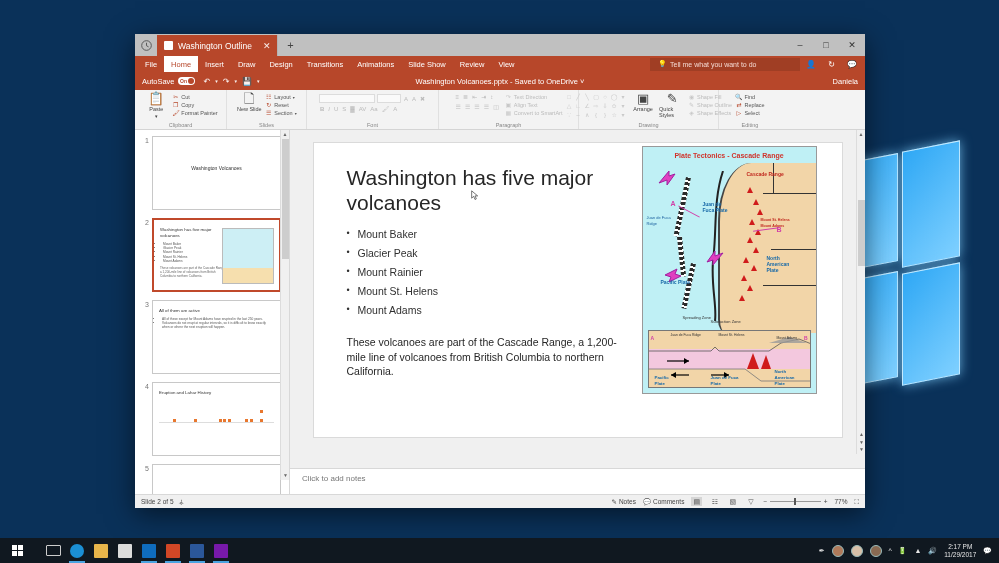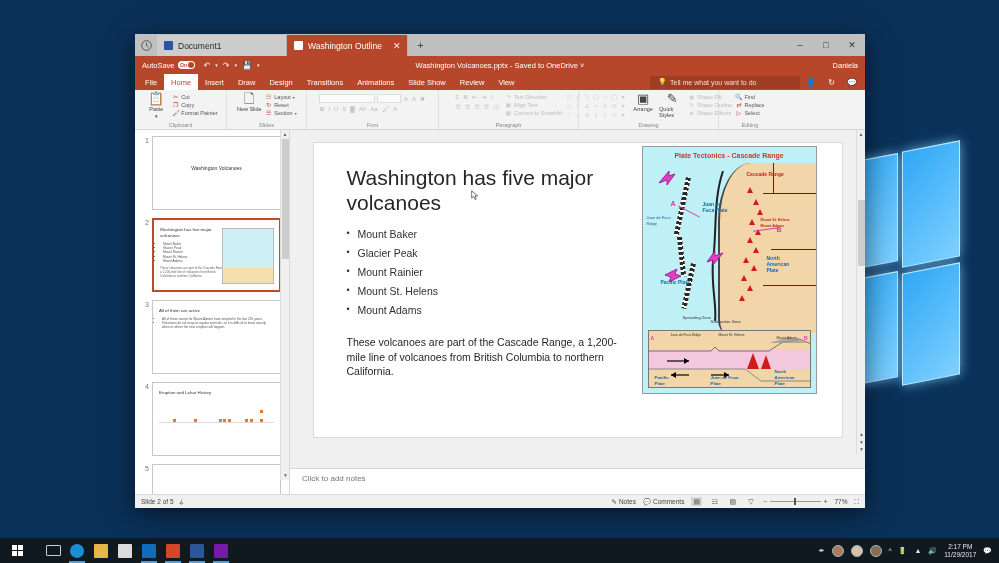--- a/index.html
+++ b/index.html
@@ -323,59 +323,32 @@
 <div id="window">
 
   <div id="tabstrip">
     <div class="tabclock">
       <svg viewBox="0 0 16 16">
           <circle cx="8" cy="8" r="7" fill="none" stroke="#555" stroke-width="1.4"></circle>
           <path d="M8 4v4.3l3 1.7" fill="none" stroke="#555" stroke-width="1.4"></path>
         </svg>
     </div>
 
-    <div class="tab t1">
-      <span class="tabicon ti-word"></span>
-      <span class="tablabel">Document1</span>
-    </div>
     <div class="tab active">
       <span class="tabicon ti-ppt"></span>
       <span class="tablabel">Washington Outline</span>
       <span class="tabclose">✕</span>
     </div>
     <div class="newtab">+</div>
 
     <div class="wincontrols">
       <div>–</div>
       <div>□</div>
       <div>✕</div>
     </div>
-  </div>
-
-  <div id="titlebar">
-    <div id="autosave">
-      <span>AutoSave</span>
-      <span class="toggle">
-        <span>On</span>
-          <i></i>
-      </span>
-    </div>
-    <div class="qat">
-      <span>↶</span>
-      <span style="font-size:5px;">▾</span>
-      <span>↷</span>
-      <span style="font-size:5px;">▾</span>
-      <span>💾</span>
-      <span style="font-size:5px;">▾</span>
-    </div>
-    <div id="doctitle">
-      <span>Washington Volcanoes.pptx - Saved to OneDrive</span>
-      <span>˅</span>
-    </div>
-    <div id="username">Daniela</div>
   </div>
 
   <div id="ribbontabs">
     <div class="rtab">File</div>
     <div class="rtab active">Home</div>
     <div class="rtab">Insert</div>
     <div class="rtab">Draw</div>
     <div class="rtab">Design</div>
     <div class="rtab">Transitions</div>
     <div class="rtab">Animations</div>
@@ -384,20 +357,43 @@
     <div class="rtab">View</div>
     <div id="tellme">
       <span>💡</span>
       <span>Tell me what you want to do</span>
     </div>
     <div class="ricons">
       <span>👤</span>
       <span>↻</span>
       <span>💬</span>
     </div>
+  </div>
+
+  <div id="titlebar">
+    <div id="autosave">
+      <span>AutoSave</span>
+      <span class="toggle">
+        <span>On</span>
+          <i></i>
+      </span>
+    </div>
+    <div class="qat">
+      <span>↶</span>
+      <span style="font-size:5px;">▾</span>
+      <span>↷</span>
+      <span style="font-size:5px;">▾</span>
+      <span>💾</span>
+      <span style="font-size:5px;">▾</span>
+    </div>
+    <div id="doctitle">
+      <span>Washington Volcanoes.pptx - Saved to OneDrive</span>
+      <span>˅</span>
+    </div>
+    <div id="username">Daniela</div>
   </div>
 
   <div id="ribbon">
 
     <div class="rgroup" style="width:92px;">
       <div class="rgroup-body">
         <div class="bigbtn">
           <span class="ic">📋</span>
           <span>Paste</span>
           <span style="font-size:5px;">▾</span>

